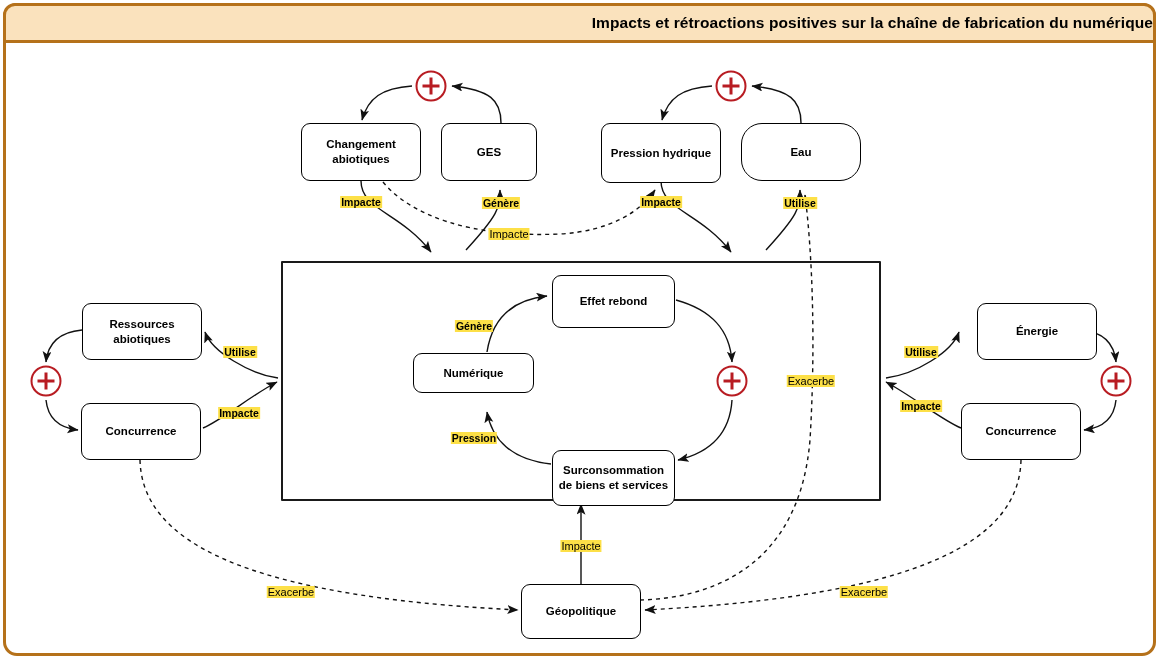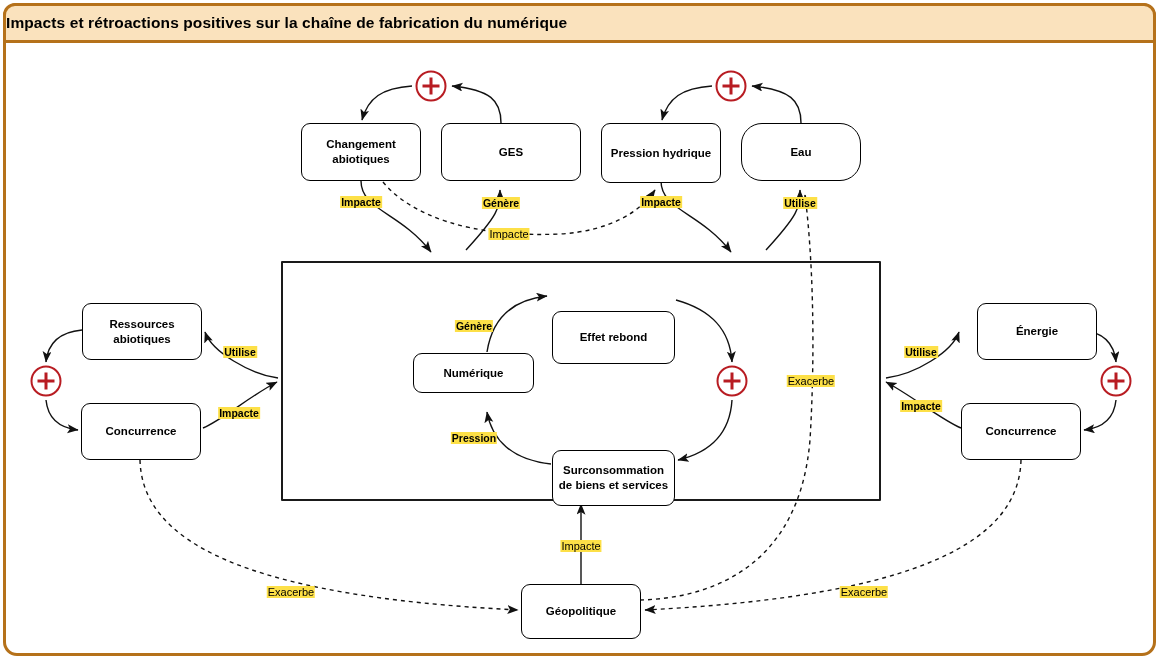--- a/index.html
+++ b/index.html
@@ -11,21 +11,21 @@
   
   .outer-frame{
     position:absolute;left:3px;top:3px;width:1153px;height:653px;
     border:3px solid #b5711a;border-radius:14px;
     box-sizing:border-box;background:#ffffff;
   }
   .title-bar{
     position:absolute;left:3px;top:3px;width:1153px;height:40px;
     background:#fae2bd;border:3px solid #b5711a;border-radius:12px 12px 0 0;
     box-sizing:border-box;
-    display:flex;align-items:center;justify-content:flex-start;
+    display:flex;align-items:center;justify-content:flex-end;
   }
   .title-bar span{
     font-size:15.5px;font-weight:bold;color:#000;letter-spacing:.1px;
   }
 
   
   #edges{position:absolute;left:0;top:0;width:1163px;height:663px;}
 
   
   .node{
@@ -128,21 +128,21 @@
       <path d="M1021,460 C1019,540 922,596 645,610" stroke-dasharray="4 4" marker-end="url(#ahd)"></path>
     </g>
   </svg>
 
   <div class="inner-frame" style="left:281px;top:261px;width:600px;height:240px;"></div>
 
   <div class="node" style="left:301px;top:123px;width:120px;height:58px;">
     <span>Changement abiotiques</span>
   </div>
 
-  <div class="node" style="left:441px;top:123px;width:140px;height:58px;">
+  <div class="node" style="left:441px;top:123px;width:96px;height:58px;">
     <span>GES</span>
   </div>
 
   <div class="node" style="left:601px;top:123px;width:120px;height:60px;">
     <span>Pression hydrique</span>
   </div>
 
   <div class="node" style="left:741px;top:123px;width:120px;height:58px;border-radius:21px;">
     <span>Eau</span>
   </div>
@@ -156,21 +156,21 @@
   </div>
 
   <div class="node" style="left:961px;top:303px;width:120px;height:57px;margin-left:16px;">
     <span>Énergie</span>
   </div>
 
   <div class="node" style="left:961px;top:403px;width:120px;height:57px;">
     <span>Concurrence</span>
   </div>
 
-  <div class="node" style="left:552px;top:275px;width:123px;height:53px;margin-top:36px;">
+  <div class="node" style="left:552px;top:275px;width:123px;height:53px;">
     <span>Effet rebond</span>
   </div>
 
   <div class="node" style="left:413px;top:353px;width:121px;height:40px;justify-content:center;">
     <span>Numérique</span>
   </div>
 
   <div class="node" style="left:552px;top:431px;width:123px;height:56px;margin-top:19px;">
     <span>Surconsommation de biens et services</span>
   </div>

